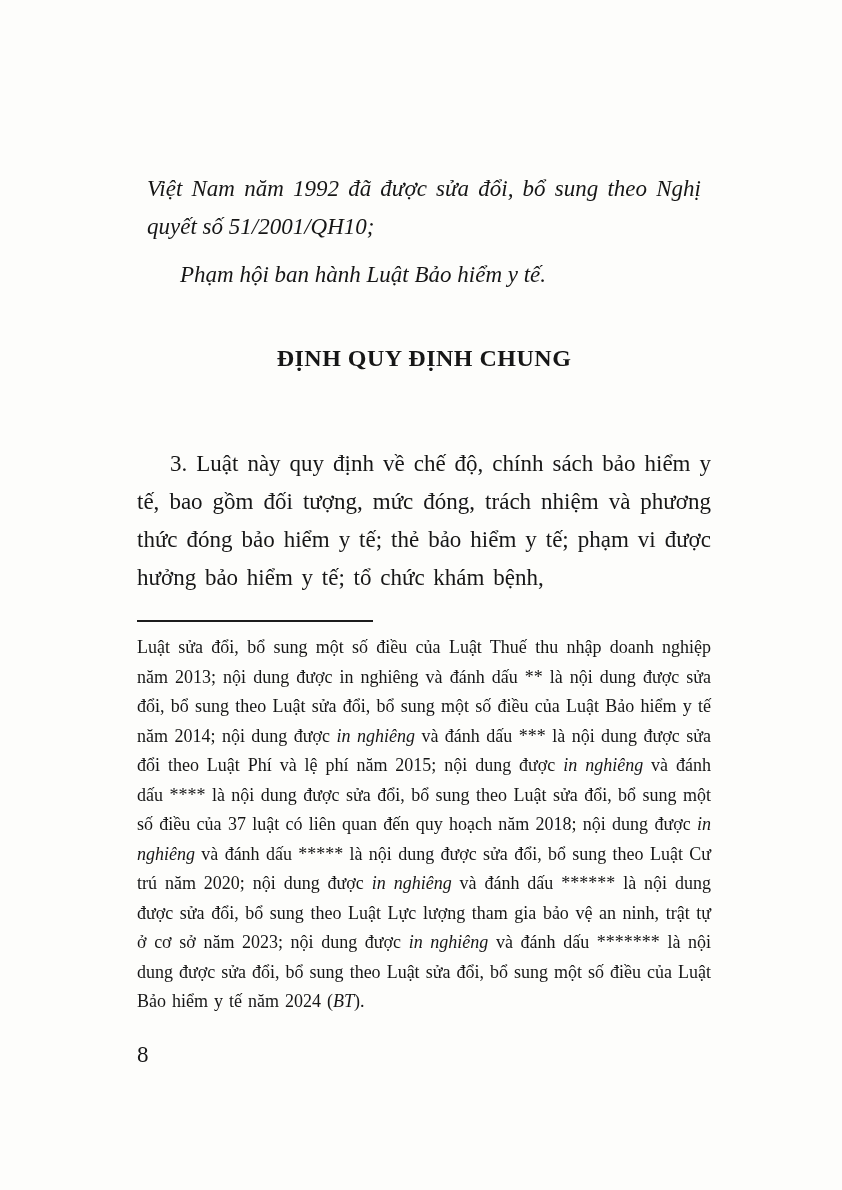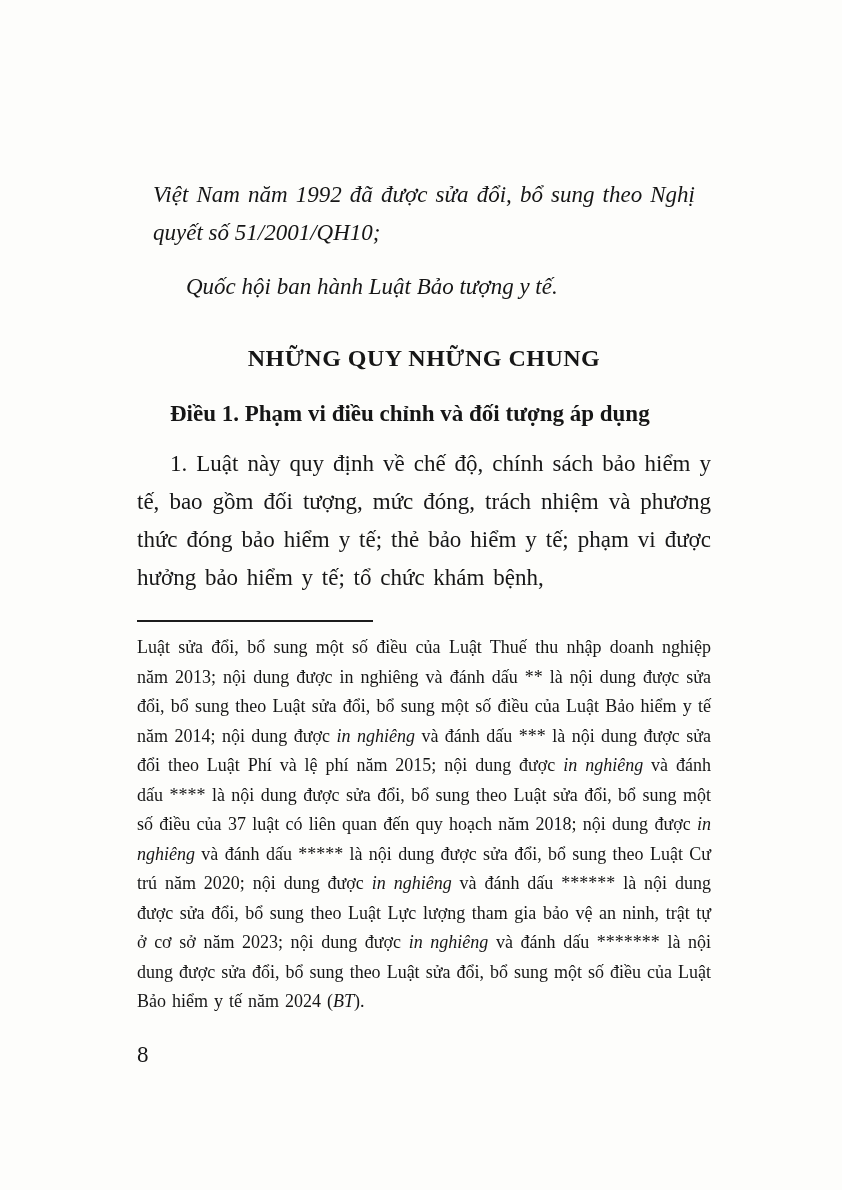--- a/index.html
+++ b/index.html
@@ -22,21 +22,21 @@
     width: 574px;
   }
   
   .intro {
     top: 160px;
     font-style: italic;
     font-size: 23px;
     line-height: 38px;
     text-align: justify;
   }
-  .intro p { margin: 16px; }
+  .intro p { margin: 10px; }
   .intro .indent { text-indent: 33px; text-align: left; }
   
   .chapter-label {
     top: 293px;
     text-align: center;
     font-weight: bold;
     font-style: italic;
     font-size: 25px;
     line-height: 34px;
   }
@@ -90,29 +90,28 @@
     line-height: 30px;
   }
 </style>
 </head>
 <body>
 
 <div class="page">
 
   <div class="column intro">
     <p>Việt Nam năm 1992 đã được sửa đổi, bổ sung theo Nghị quyết số 51/2001/QH10;</p>
-    <p class="indent">Quốc hội ban hành Luật Bảo tượng y tế.</p>
+    <p class="indent">Phạm hội ban hành Luật Bảo hiểm y tế.</p>
   </div>
 
 
-  <div class="column chapter-title">NHỮNG QUY NHỮNG CHUNG</div>
+  <div class="column chapter-title">ĐỊNH QUY ĐỊNH CHUNG</div>
 
-  <div class="column article-heading">Điều 1. Phạm vi điều chỉnh và đối tượng áp dụng</div>
 
-  <div class="column article-paragraph">1. Luật này quy định về chế độ, chính sách bảo hiểm y tế, bao gồm đối tượng, mức đóng, trách nhiệm và phương thức đóng bảo hiểm y tế; thẻ bảo hiểm y tế; phạm vi được hưởng bảo hiểm y tế; tổ chức khám bệnh,</div>
+  <div class="column article-paragraph">3. Luật này quy định về chế độ, chính sách bảo hiểm y tế, bao gồm đối tượng, mức đóng, trách nhiệm và phương thức đóng bảo hiểm y tế; thẻ bảo hiểm y tế; phạm vi được hưởng bảo hiểm y tế; tổ chức khám bệnh,</div>
 
   <div class="footnote-divider"></div>
 
   <div class="column footnote"><span>Luật sửa đổi, bổ sung một số điều của Luật Thuế thu nhập doanh nghiệp năm 2013; nội dung được in nghiêng và đánh dấu ** là nội dung được sửa đổi, bổ sung theo Luật sửa đổi, bổ sung một số điều của Luật Bảo hiểm y tế năm 2014; nội dung được </span><span class="italic">in nghiêng</span><span> và đánh dấu *** là nội dung được sửa đổi theo Luật Phí và lệ phí năm 2015; nội dung được </span><span class="italic">in nghiêng</span><span> và đánh dấu **** là nội dung được sửa đổi, bổ sung theo Luật sửa đổi, bổ sung một số điều của 37 luật có liên quan đến quy hoạch năm 2018; nội dung được </span><span class="italic">in nghiêng</span><span> và đánh dấu ***** là nội dung được sửa đổi, bổ sung theo Luật Cư trú năm 2020; nội dung được </span><span class="italic">in nghiêng</span><span> và đánh dấu ****** là nội dung được sửa đổi, bổ sung theo Luật Lực lượng tham gia bảo vệ an ninh, trật tự ở cơ sở năm 2023; nội dung được </span><span class="italic">in nghiêng</span><span> và đánh dấu ******* là nội dung được sửa đổi, bổ sung theo Luật sửa đổi, bổ sung một số điều của Luật Bảo hiểm y tế năm 2024 (</span><span class="italic">BT</span><span>).</span></div>
 
   <div class="page-number">8</div>
 
 </div>
 
 </body></html>

